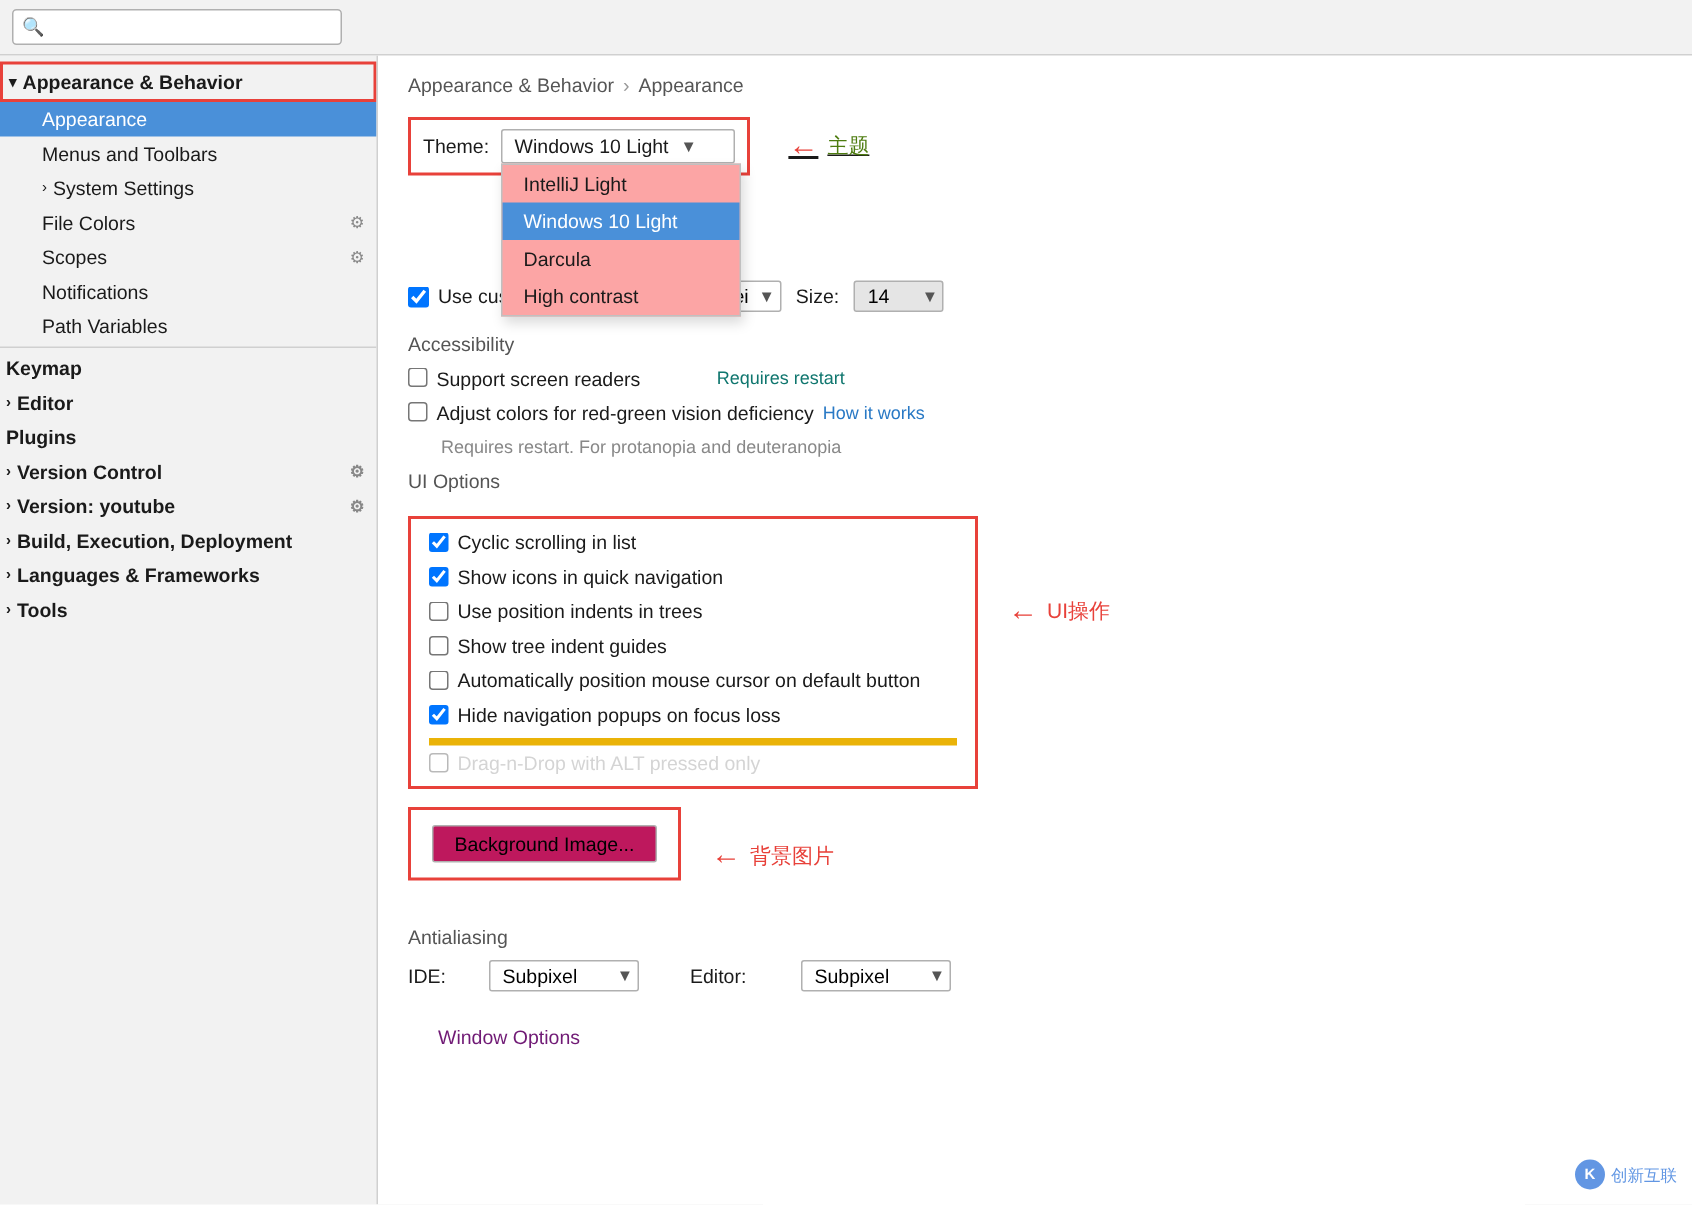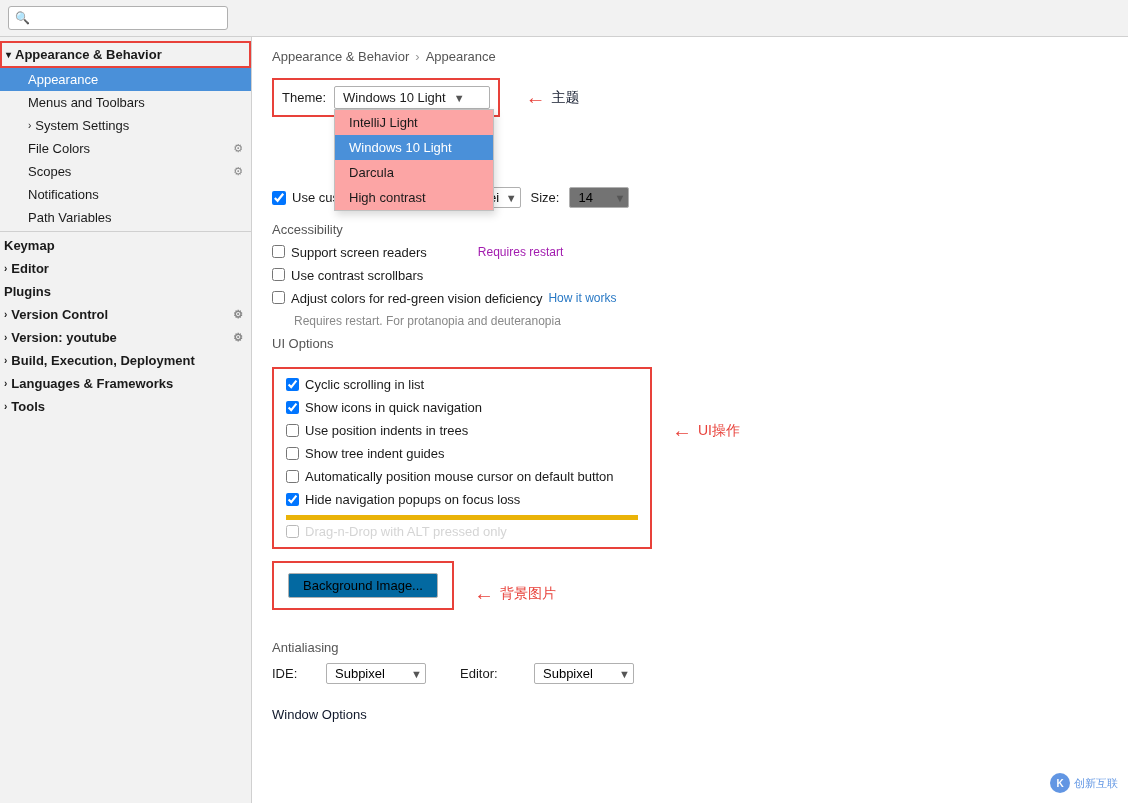--- a/index.html
+++ b/index.html
@@ -194,21 +194,21 @@
       cursor: pointer;
       position: relative;
     }
     .size-select {
       appearance: none;
       border: 1px solid #b0b0b0;
       border-radius: 2px;
       padding: 2px 20px 2px 8px;
       font-size: 13px;
       min-width: 60px;
-      background: #737373;
+      background: #e5e5e5;
       cursor: pointer;
     }
     .select-wrapper {
       position: relative;
       display: inline-block;
     }
     .select-wrapper .dropdown-arrow {
       right: 4px;
     }
 
@@ -221,21 +221,21 @@
 
     
     .accessibility-item {
       display: flex;
       align-items: flex-start;
       gap: 6px;
       margin-bottom: 8px;
       font-size: 13px;
     }
     .requires-restart {
-      color: #a21caf;
+      color: #0f766e;
       font-size: 12px;
       margin-left: 4px;
       padding-left: 41px;
     }
     .how-it-works {
       color: #2979c5;
       font-size: 12px;
       cursor: pointer;
       text-decoration: none;
     }
@@ -265,21 +265,21 @@
 
     
     .bg-image-box {
       border: 2px solid #e8413a;
       padding: 10px 14px;
       display: inline-flex;
       align-items: center;
       margin-bottom: 16px;
     }
     .bg-btn {
-      background: #0369a1;
+      background: #be185d;
       border: 1px solid #b0b0b0;
       border-radius: 2px;
       padding: 4px 14px;
       font-size: 13px;
       cursor: pointer;
     }
 
     
     .antialiasing-row {
       display: flex;
@@ -321,23 +321,24 @@
       align-items: center;
       gap: 6px;
       font-size: 13px;
       color: #aaa;
       border-top: 5px solid #eab308;
       padding-top: 4px;
       margin-top: 2px;
     }
 
     .window-options-heading {
-      color: #0f172a;
+      color: #701a75;
       font-size: 13px;
       margin-top: 8px;
+      margin-left: 20px;
     }
   </style>
 </head>
 <body>
 
 <div class="top-bar">
   <div class="search-box">
     <span class="search-icon">🔍</span>
     <input type="text" placeholder="" style="">
   </div>
@@ -428,21 +429,21 @@
   </div>
 
   <div class="content" style="position:relative;">
 
     <div class="breadcrumb">
       <span>Appearance &amp; Behavior</span>
       <span class="breadcrumb-sep">›</span>
       <span>Appearance</span>
     </div>
 
-    <div style="display:flex; align-items:flex-start; margin-bottom:12px; gap:16px;">
+    <div style="display:flex; align-items:flex-start; margin-bottom:12px; gap:16px;text-decoration:underline;">
       <div style="position:relative; display:inline-block;">
         
         <div class="theme-row" style="border:2px solid #e8413a; padding:6px 8px; display:inline-flex; align-items:center; gap:8px;">
           <span class="theme-label">Theme:</span>
           <div class="theme-dropdown-wrapper" style="position:relative;">
             <div style="background:#fff; border:1px solid #b0b0b0; border-radius:2px; padding:3px 24px 3px 8px; font-size:13px; min-width:145px; display:flex; align-items:center; justify-content:space-between; cursor:pointer;">
               <span>Windows 10 Light</span>
               <span style="margin-left:8px; color:#555; font-size:11px;">▼</span>
             </div>
 
@@ -451,21 +452,21 @@
               <div class="dropdown-menu-item selected">Windows 10 Light</div>
               <div class="dropdown-menu-item">Darcula</div>
               <div class="dropdown-menu-item">High contrast</div>
             </div>
           </div>
         </div>
       </div>
 
       <div style="display:flex; align-items:center; gap:6px; margin-top:8px; margin-left:10px;">
         <span style="color:#e8413a; font-size:20px; display:inline-block;">←</span>
-        <span style="color:#0f172a; font-size:14px;">主题</span>
+        <span style="color:#4d7c0f; font-size:14px;">主题</span>
       </div>
     </div>
 
     <div class="font-row" style="margin-bottom:14px; margin-top: 60px;">
       <div class="checkbox-item">
         <input type="checkbox" checked="" style="">
         <span>Use custom font:</span>
       </div>
       <div class="select-wrapper">
         <select class="font-select">
@@ -483,24 +484,20 @@
     </div>
 
     <div class="section-heading">Accessibility</div>
 
     <div class="accessibility-item">
       <input type="checkbox" style="">
       <span>Support screen readers</span>
       <span class="requires-restart">Requires restart</span>
     </div>
 
-    <div class="accessibility-item">
-      <input type="checkbox" style="">
-      <span>Use contrast scrollbars</span>
-    </div>
 
     <div class="accessibility-item">
       <input type="checkbox" style="">
       <span>Adjust colors for red-green vision deficiency</span>
       <a class="how-it-works">How it works</a>
     </div>
     <div class="sub-note">Requires restart. For protanopia and deuteranopia</div>
 
     <div>
       <div class="section-heading">UI Options</div>

